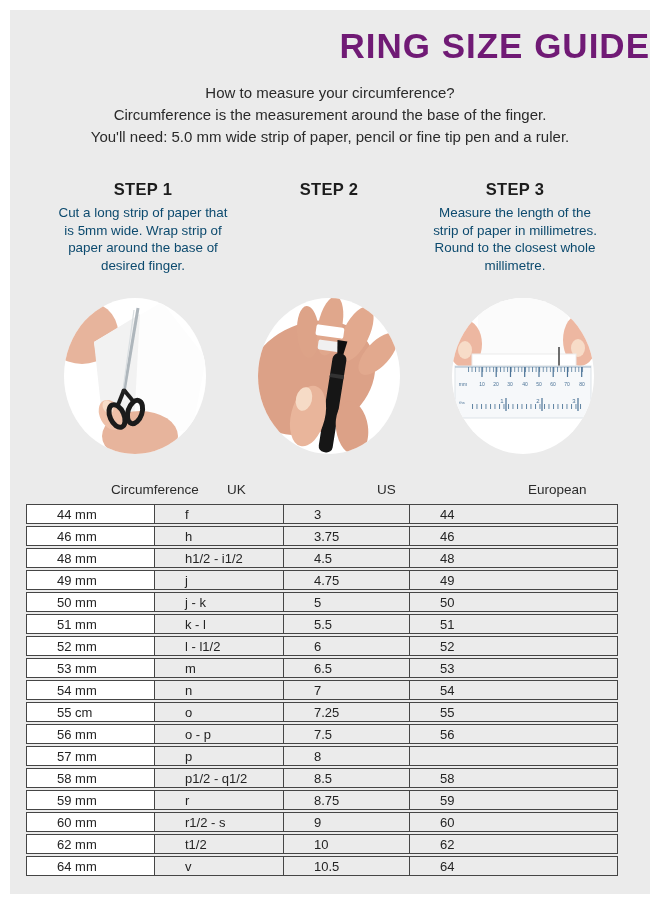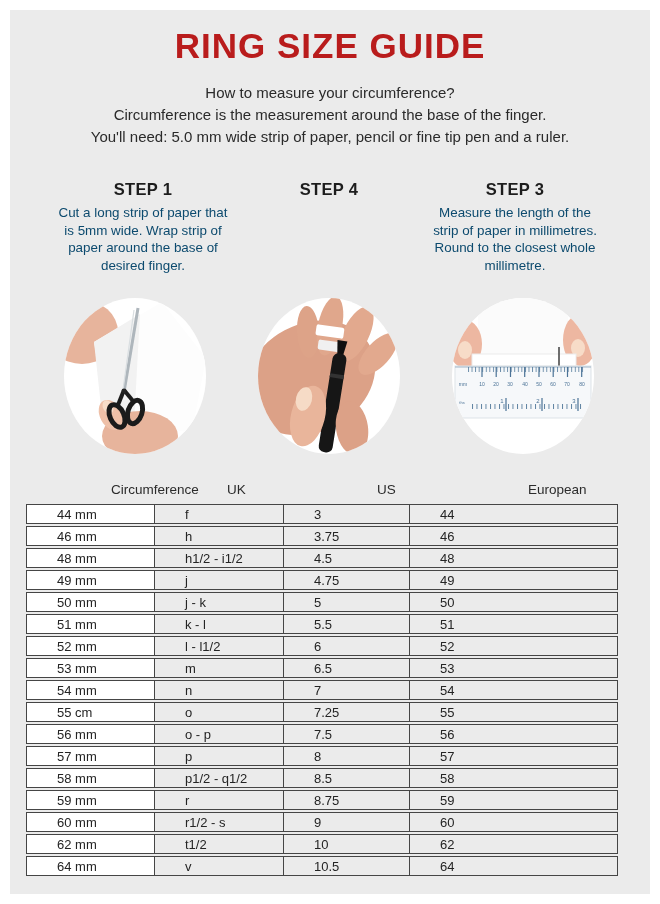--- a/index.html
+++ b/index.html
@@ -1,19 +1,19 @@
 <!DOCTYPE html>
 <html><head>
 <meta charset="utf-8">
 <style>
   html,body{margin:0;padding:0;}
   body{width:660px;height:904px;background:#ffffff;font-family:"Liberation Sans",sans-serif;}
   .canvas{position:relative;margin:10px;width:640px;height:884px;background:#ebebeb;overflow:hidden;}
 
-  .title{padding-top:16px;text-align:center;font-size:35px;font-weight:800;letter-spacing:1px;color:#b91c1c;}
+  .title{padding-top:16px;text-align:right;font-size:35px;font-weight:800;letter-spacing:1px;color:#701a75;}
   .intro{margin-top:16px;text-align:center;font-size:15px;line-height:22px;color:#2a2a2a;}
 
   .steps{display:flex;width:560px;margin:32px auto 0;}
   .step{width:186px;text-align:center;}
   .step-label{font-size:16.5px;font-weight:700;color:#1d1d1d;margin-bottom:5px;letter-spacing:.3px;}
   .step-desc{font-size:13.4px;line-height:17.5px;color:#0c4a6e;padding:0 3px;}
 
   .photos{display:flex;width:584px;margin:24px auto 0;}
   .photo-wrap{width:194px;display:flex;justify-content:center;}
   .photo-wrap svg{display:block;}
@@ -46,21 +46,21 @@
     <div>Circumference is the measurement around the base of the finger.</div>
     <div>You'll need: 5.0 mm wide strip of paper, pencil or fine tip pen and a ruler.</div>
   </div>
 
   <div class="steps">
     <div class="step">
       <div class="step-label">STEP 1</div>
       <div class="step-desc">Cut a long strip of paper that is 5mm wide. Wrap strip of paper around the base of desired finger.</div>
     </div>
     <div class="step">
-      <div class="step-label">STEP 4</div>
+      <div class="step-label">STEP 2</div>
     </div>
     <div class="step">
       <div class="step-label">STEP 3</div>
       <div class="step-desc">Measure the length of the strip of paper in millimetres. Round to the closest whole millimetre.</div>
     </div>
   </div>
 
   <div class="photos">
 
     <div class="photo-wrap">
@@ -267,21 +267,20 @@
         <div class="cell c1">56 mm</div>
         <div class="cell c2">o - p</div>
         <div class="cell c3">7.5</div>
         <div class="cell c4">56</div>
       </div>
 
       <div class="t-row">
         <div class="cell c1">57 mm</div>
         <div class="cell c2">p</div>
         <div class="cell c3">8</div>
-        <div class="cell c4">57</div>
       </div>
 
       <div class="t-row">
         <div class="cell c1">58 mm</div>
         <div class="cell c2">p1/2 - q1/2</div>
         <div class="cell c3">8.5</div>
         <div class="cell c4">58</div>
       </div>
 
       <div class="t-row">

